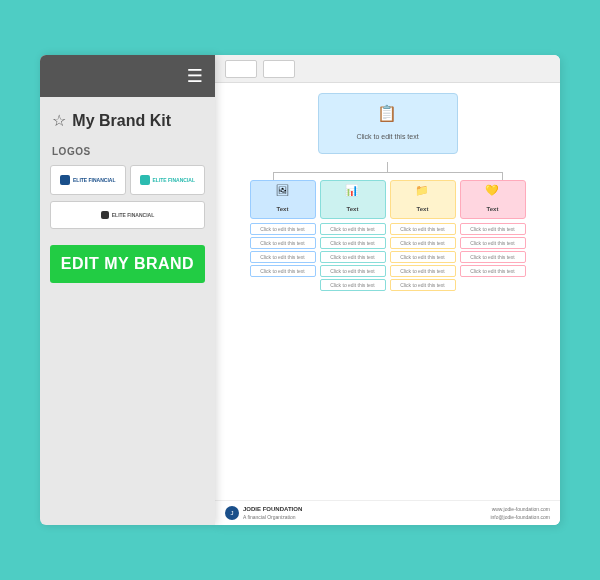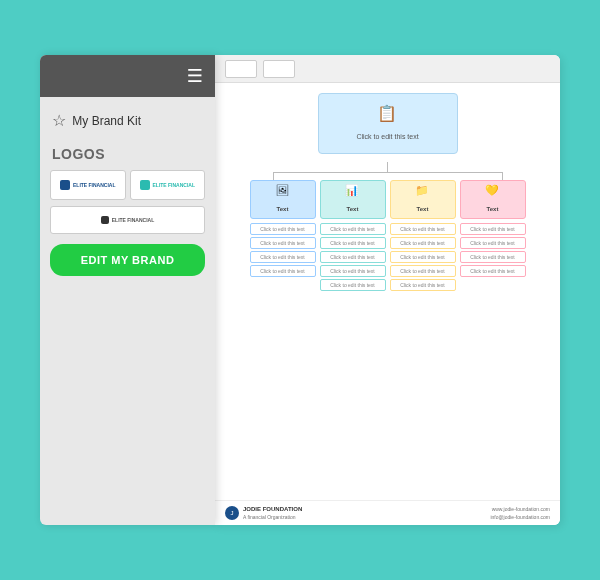--- a/index.html
+++ b/index.html
@@ -50,26 +50,26 @@
       align-items: center;
       padding: 14px 12px 10px 12px;
       background: #e8e8e8;
     }
     .star-icon {
       color: #555;
       font-size: 16px;
       margin-right: 6px;
     }
     .brand-title {
-      font-size: 12px;
-      font-weight: normal;
+      font-size: 16px;
+      font-weight: bold;
       color: #333;
     }
     .section-label {
-      font-size: 14px;
+      font-size: 10px;
       font-weight: bold;
       color: #666;
       padding: 6px 12px 4px 12px;
       letter-spacing: 0.5px;
     }
     .logos-grid {
       display: grid;
       grid-template-columns: 1fr 1fr;
       gap: 4px;
       padding: 4px 10px;
@@ -144,27 +144,27 @@
       bottom: -2px;
       left: 18px;
       width: 0;
       height: 0;
       border-left: 5px solid transparent;
       border-right: 5px solid transparent;
       border-bottom: 8px solid black;
       transform: rotate(20deg);
     }
     .edit-btn {
-      margin: 2px 10px 12px 10px;
+      margin: 8px 10px 12px 10px;
       background: #22cc44;
       color: white;
       border: none;
-      border-radius: 13px;
+      border-radius: 3px;
       padding: 10px;
-      font-size: 11px;
+      font-size: 16px;
       font-weight: bold;
       letter-spacing: 0.5px;
       cursor: pointer;
       text-align: center;
     }
 
     
     .right-panel {
       flex: 1;
       background: white;

